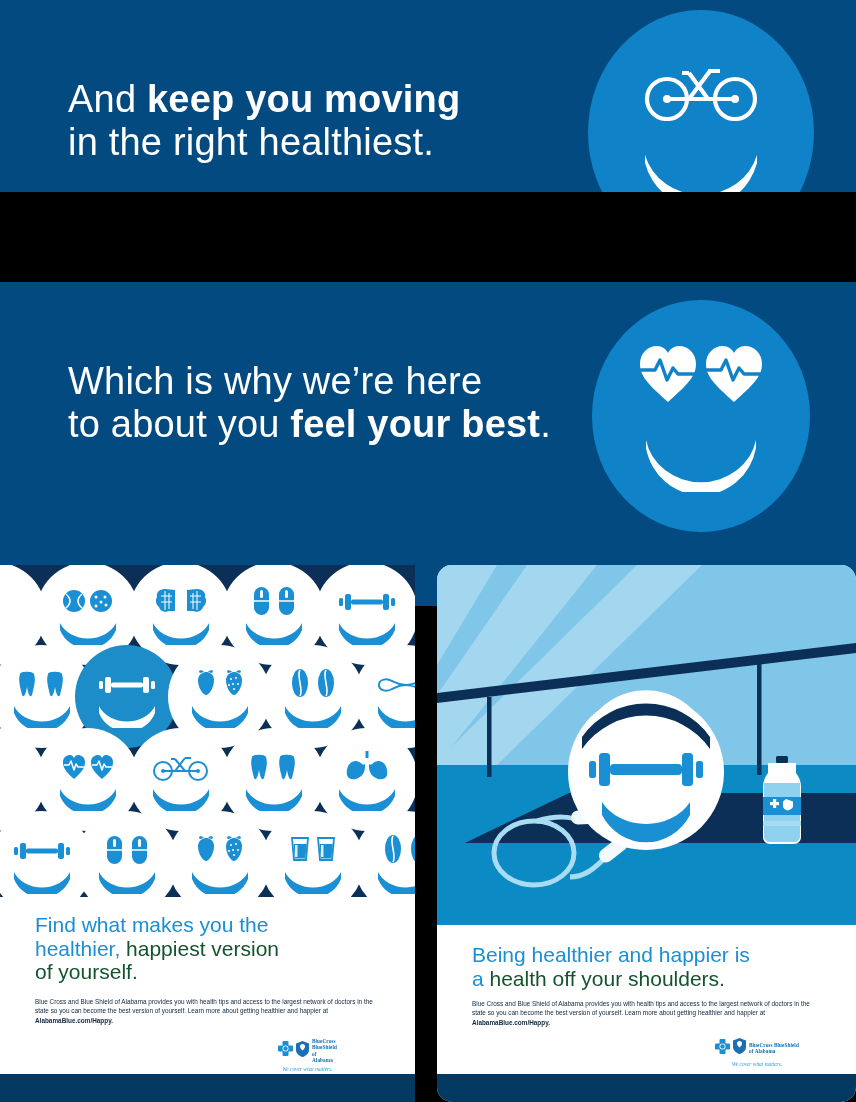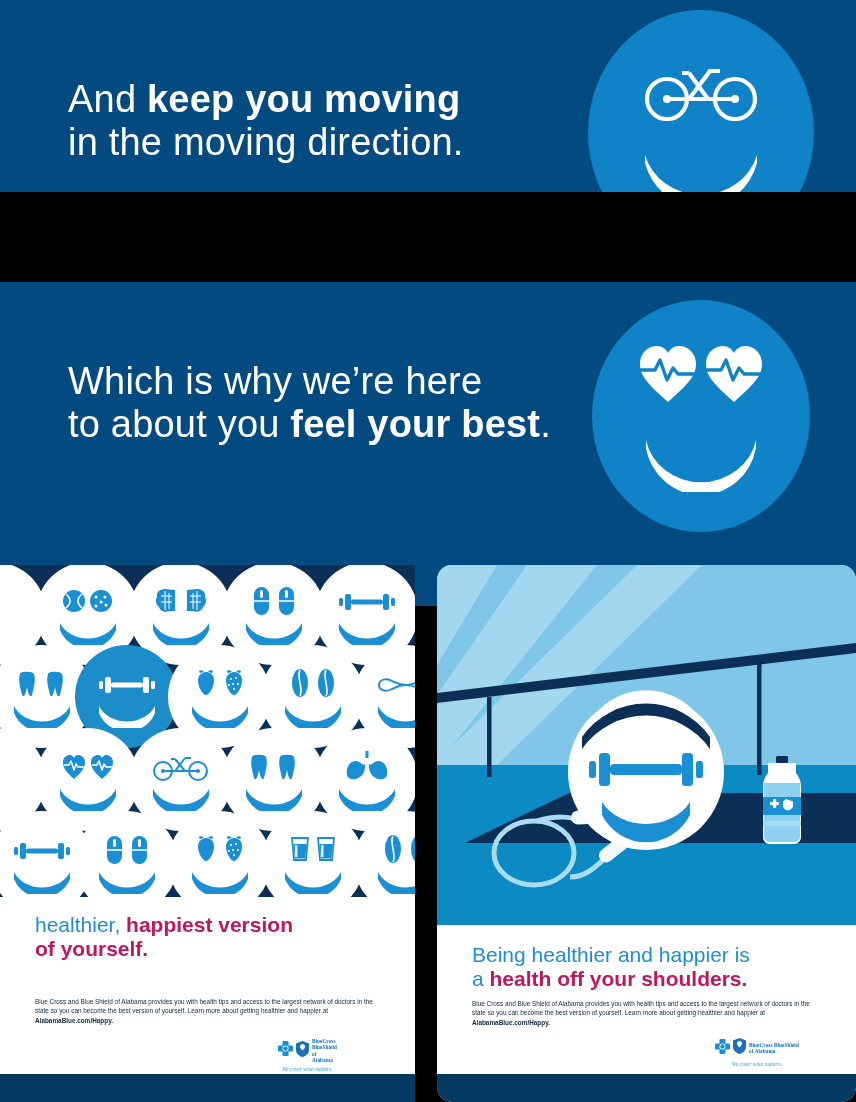--- a/index.html
+++ b/index.html
@@ -9,21 +9,21 @@
   
   .banner{position:absolute;left:0;width:856px;background:#034a80;overflow:hidden;}
   .banner .btext{position:absolute;color:#ffffff;line-height:1.12;letter-spacing:.2px;}
   .banner .btext .lt{font-weight:300;}
   .banner .btext .bd{font-weight:700;}
   .face{position:absolute;border-radius:50%;background:#0f82c8;}
 
   
   .poster{position:absolute;background:#ffffff;overflow:hidden;}
   .poster .headline{position:absolute;color:#1b8fd4;line-height:1.12;}
-  .poster .headline .bd{font-weight:700;color:#be185d;}
+  .poster .headline .bd{font-weight:400;color:#14532d;}
   .poster .body{position:absolute;color:#10263c;line-height:1.45;}
   .poster .body b{font-weight:700;}
   .poster .footbar{position:absolute;left:0;bottom:0;width:100%;background:#043a61;}
 
   
   .logo{position:absolute;}
   .logo .lrow{display:flex;align-items:center;gap:3px;}
   .logo .ltext{font-size:5.2px;line-height:1.22;color:#0b6fb8;font-family:"Liberation Serif",serif;font-weight:700;letter-spacing:.1px;}
   .logo .tag{margin-top:3px;font-size:5.4px;color:#2d9cd8;font-style:italic;font-family:"Liberation Serif",serif;text-align:center;}
 
@@ -38,21 +38,21 @@
   .scene{position:absolute;overflow:hidden;}
 </style>
 </head>
 <body>
 
 <div class="page">
 
   <div class="banner" id="b1" style="top:0;height:192px;">
     <div class="btext" style="left:68px;top:78px;font-size:38px;">
       <div><span class="lt">And </span><span class="bd">keep you moving</span></div>
-      <div><span class="lt">in the moving direction.</span></div>
+      <div><span class="lt">in the right healthiest.</span></div>
     </div>
     <div class="face" style="left:588px;top:10px;width:226px;height:245px;">
 
       <div class="eyes" style="left:0;top:40px;width:226px;height:80px;">
         <svg width="118" height="62" viewBox="0 0 118 62">
           <g fill="none" stroke="#ffffff" stroke-width="4.2">
             <circle cx="25" cy="40" r="20"></circle>
             <circle cx="93" cy="40" r="20"></circle>
             <path d="M25 40 L47 40 L68 12 M47 40 L66 40 L93 40 M66 40 L47 14 M47 14 L40 14 M66 12 L78 12"></path>
           </g>
@@ -451,20 +451,21 @@
         </div>
         <div class="eyes" style="left:0;top:57px;width:103px;height:28px;">
           <svg width="60" height="24" viewBox="0 0 60 24">
               <path d="M2 2 A30 24 0 0 0 58 2 L58 9 A30 29 0 0 1 2 9 Z" fill="#1b8fd4"></path>
             </svg>
         </div>
       </div>
     </div>
 
     <div class="headline" style="left:35px;top:348px;width:360px;font-size:21px;">
+      <div><span>Find what makes you the</span></div>
       <div><span>healthier, </span><span class="bd">happiest version</span></div>
       <div><span class="bd">of yourself.</span></div>
     </div>
 
     <div class="body" style="left:35px;top:432px;width:350px;font-size:6.4px;">
       <span>Blue Cross and Blue Shield of Alabama provides you with health tips and access to the largest network of doctors in the state so you can become the best version of yourself. Learn more about getting healthier and happier at </span><b>AlabamaBlue.com/Happy.</b>
     </div>
 
     <div class="logo" style="left: 278px; top: 473px;">
       <div style="position:absolute;left:0;top:0;">

